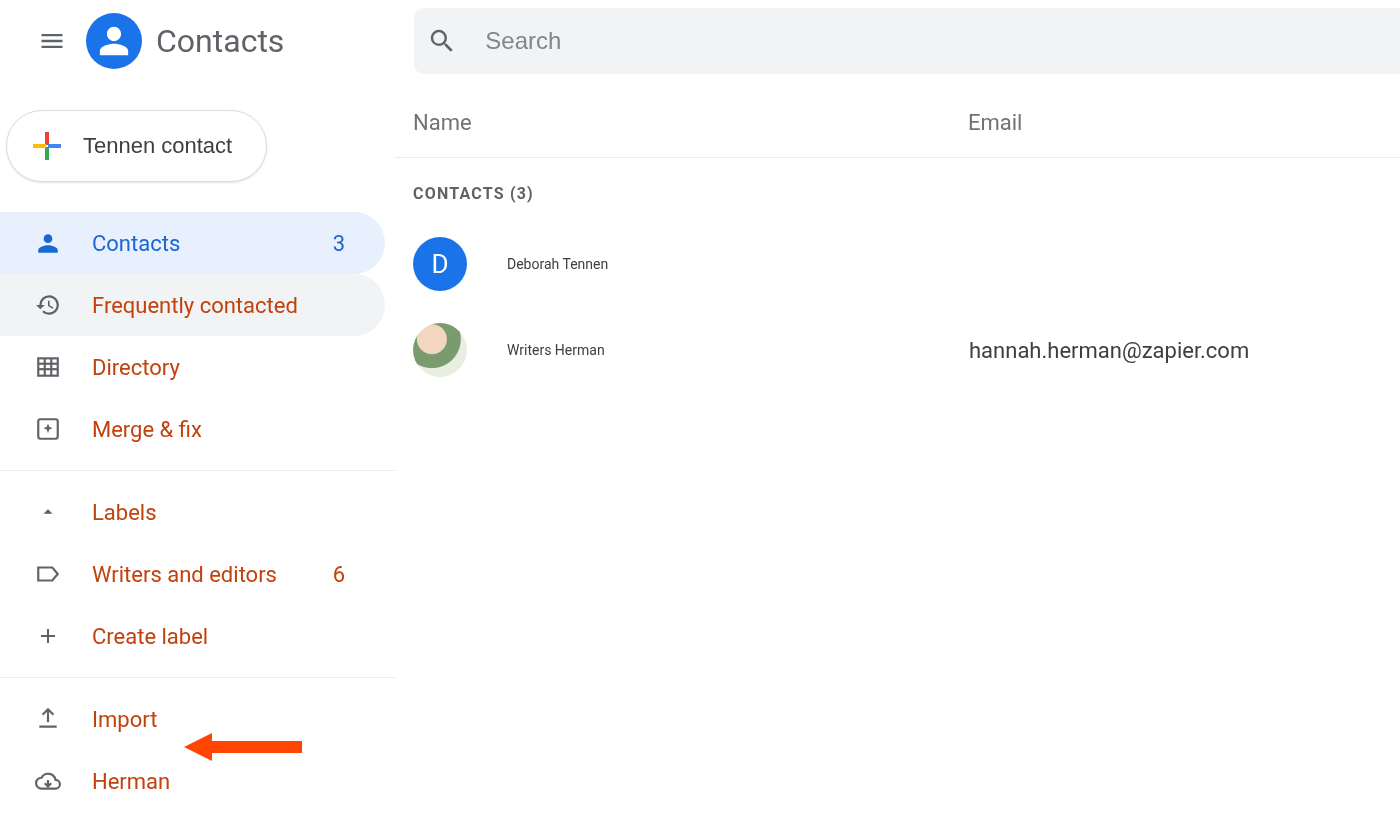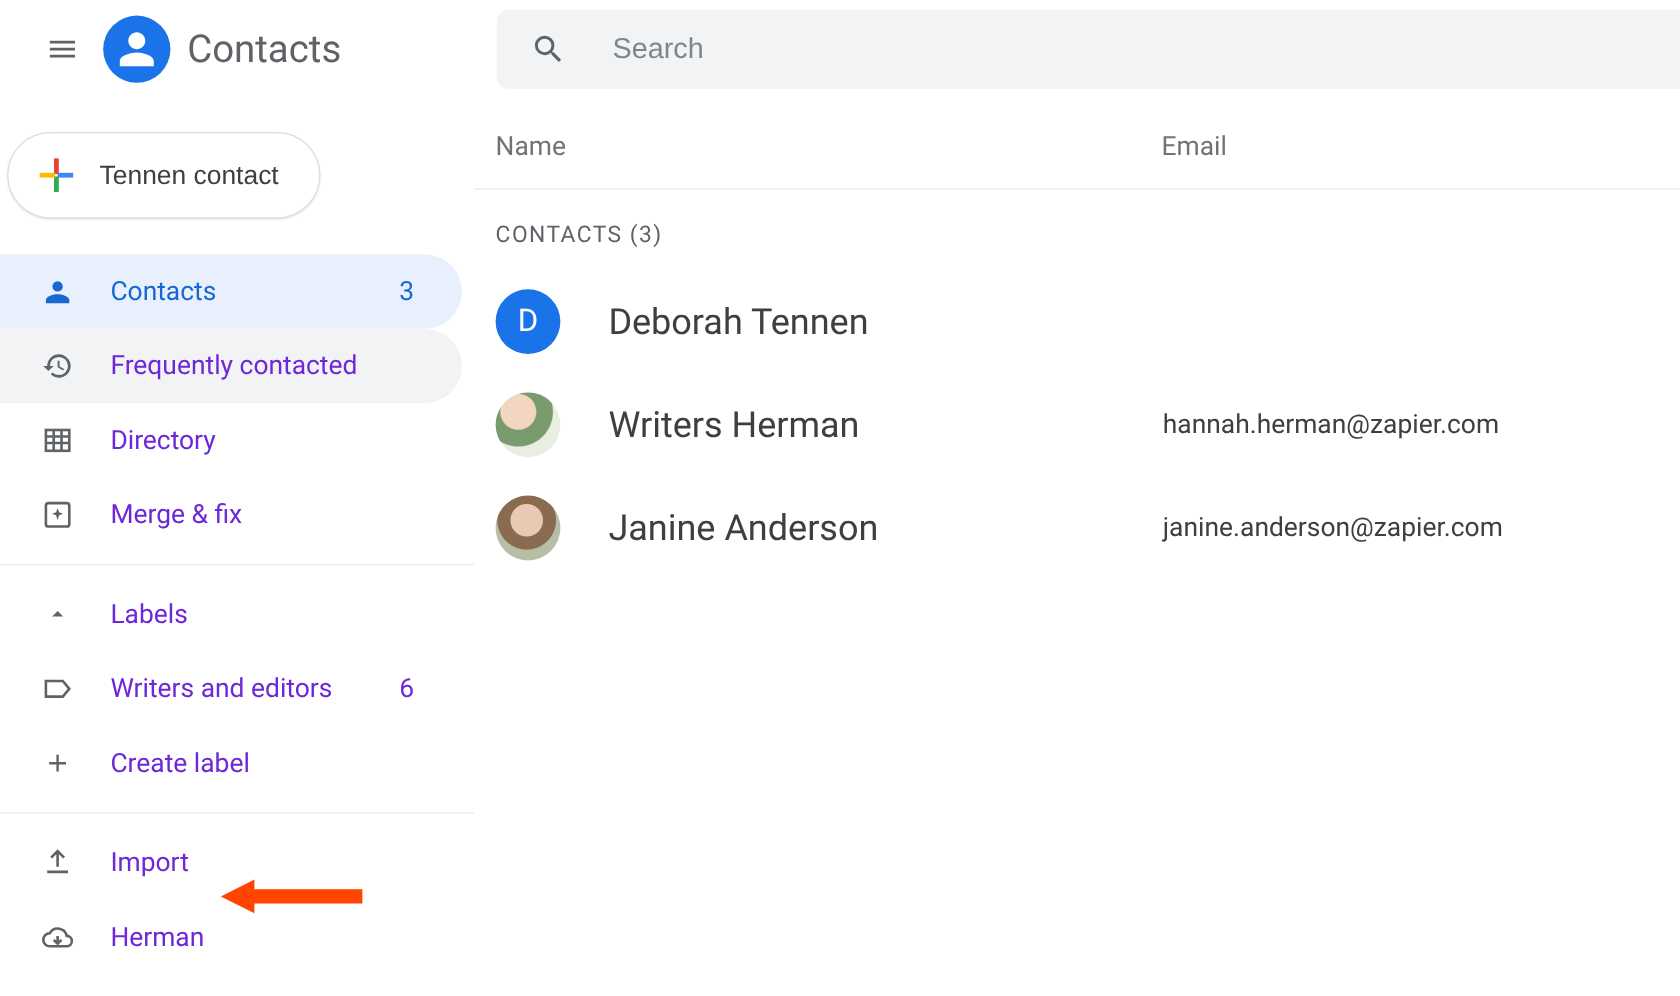--- a/index.html
+++ b/index.html
@@ -38,22 +38,21 @@
     font-weight: 400;
   }
   .search-bar {
     margin-left: 130px;
     flex: 1;
     height: 66px;
     background: #f1f3f4;
     border-radius: 10px 0 0 10px;
     display: flex;
     align-items: center;
-    padding-left: 28px;
-    gap: 10px;
+    padding-left: 13px;
   }
   .search-bar input {
     border: none;
     background: transparent;
     font-size: 24px;
     color: #5f6368;
     margin-left: 28px;
     outline: none;
     width: 600px;
   }
@@ -89,21 +88,21 @@
 
   
   .nav-item {
     height: 62px;
     display: flex;
     align-items: center;
     padding-left: 34px;
     border-radius: 0 31px 31px 0;
     cursor: pointer;
     font-size: 22px;
-    color: #6d28d9;
+    color: #c2410c;
     margin-right: 10px;
   }
   .nav-item .nav-icon { width: 28px; display:flex; align-items:center; justify-content:center; }
   .nav-item .nav-label { margin-left: 30px; flex: 1; }
   .nav-item .nav-count { margin-right: 40px; font-size: 22px; }
   .nav-item.active { background: #e8f0fe; color: #1967d2; }
   .nav-item.active .nav-count { color:#1967d2; }
   .nav-item.hover { background: #f1f3f4; }
   .nav-divider { border-top: 1px solid #e8eaed; margin: 10px 0; }
 
@@ -111,44 +110,44 @@
   .col-headers {
     display: flex;
     padding: 0 0 22px 18px;
     font-size: 22px;
     color: #737373;
     border-bottom: 1px solid #e8eaed;
     margin-left: 0;
   }
   .col-name { width: 555px; }
   .section-label {
-    font-size: 19px;
+    font-size: 16px;
     letter-spacing: 1.2px;
     color: #5f6368;
     padding: 26px 0 18px 18px;
-    font-weight: 400;
+    font-weight: 700;
   }
   .contact-row {
     display: flex;
     align-items: center;
     height: 86px;
     padding-left: 18px;
     cursor: pointer;
   }
   .avatar {
     width: 54px; height: 54px;
     border-radius: 50%;
     display: flex; align-items:center; justify-content:center;
     color: #fff; font-size: 26px;
     flex-shrink: 0;
   }
   .avatar.letter { background:#1a73e8; }
   .avatar.photo1 { background: radial-gradient(circle at 35% 30%, #f3d6c2 0 28%, #7a9b6e 30% 55%, #e8efe0 57% 100%); }
   .avatar.photo2 { background: radial-gradient(circle at 48% 38%, #e9c9b3 0 30%, #8a6b52 32% 55%, #b6bfa6 57% 100%); }
-  .contact-name { margin-left: 40px; width: 462px; font-size: 30px; color:#3c4043;}
+  .contact-name { margin-left: 40px; width: 462px; font-size: 14px; color:#3c4043;}
   .contact-email { font-size: 22px; color:#3c4043;}
 
   
   .annotation-arrow {
     position: absolute;
     left: 184px;
     top: 727px;
     pointer-events: none;
   }
 </style>
@@ -295,23 +294,18 @@
         </div>
       <div class="contact-name">Deborah Tennen</div>
     </div>
 
     <div class="contact-row">
       <div class="avatar photo1"></div>
       <div class="contact-name">Writers Herman</div>
       <div class="contact-email">hannah.herman@zapier.com</div>
     </div>
 
-    <div class="contact-row">
-      <div class="avatar photo2"></div>
-      <div class="contact-name">Janine Anderson</div>
-      <div class="contact-email">janine.anderson@zapier.com</div>
-    </div>
   </div>
 </div>
 
 <svg class="annotation-arrow" width="120" height="40" viewBox="0 0 120 40">
   <polygon points="0,20 28,6 28,14 118,14 118,26 28,26 28,34" fill="#ff4500"></polygon>
 </svg>
 
 </body></html>

